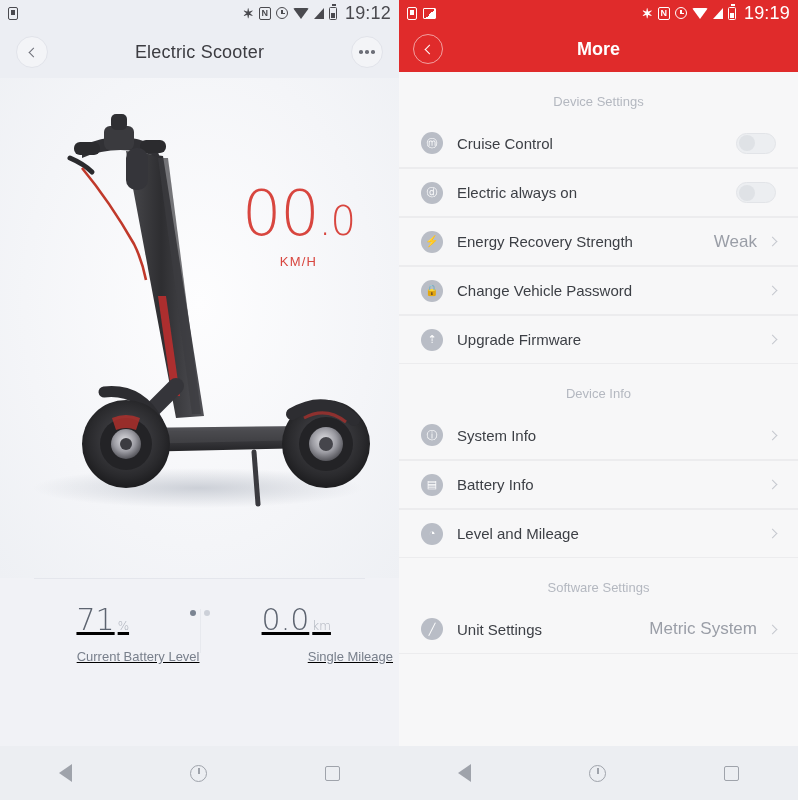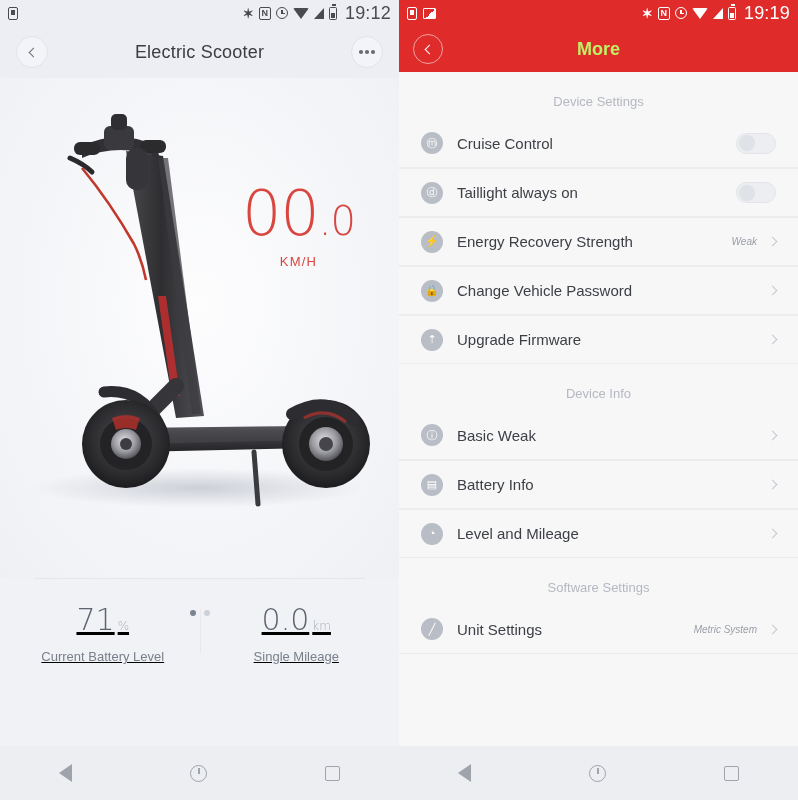--- a/index.html
+++ b/index.html
@@ -82,41 +82,41 @@
   .dots-ind i.on { background:#7b8492; }
 
   
   .stats-sep { height:1px; background:#e4e6ec; margin:0 34px; }
   .stats { display:flex; padding:26px 6px 0; }
   .stat { flex:1; text-align:center; position:relative;text-decoration:underline; }
   .stat + .stat:before { content:""; position:absolute; left:0; top:4px; width:1px; height:44px; background:#e7e9ee; }
   .stat-val { font-size:30px; color:#5d6470; font-weight:300; line-height:1;
               font-family:"DejaVu Sans", sans-serif; }
   .stat-unit { font-size:12px; color:#a8adb7; margin-left:3px; }
-  .stat-label { font-size:13px; color:#787f8b; margin-top:14px; }
+  .stat-label { font-size:13px; color:#787f8b; margin-top:14px;text-align:right; }
 
   
   .rheader { height:46px; background:#e02b2b; display:flex; align-items:center; padding:0 14px; }
   .rback { width:30px; height:30px; border-radius:50%; border:1.4px solid rgba(255,255,255,.55);
            display:flex; align-items:center; justify-content:center; color:#fff; flex:none; }
-  .rtitle { flex:1; text-align:center; font-size:18px; color:#bef264; font-weight:bold; margin-left:-30px; }
+  .rtitle { flex:1; text-align:center; font-size:18px; color:#ffffff; font-weight:bold; margin-left:-30px; }
 
   
   .sec-title { font-size:13px; color:#b4b8c0; padding:22px 22px 10px;text-align:center; }
   .row { display:flex; align-items:center; height:49px; padding:0 22px; background:transparent; }
   .row + .row, .rowsep { border-top:1px solid #ececee; }
   .rowbox { margin:0 0; }
   .rowbox .row { border-bottom:1px solid #ececee; }
   .ricon {
     width:22px; height:22px; border-radius:50%; background:#b9bdc6;
     display:flex; align-items:center; justify-content:center; flex:none;
     color:#fff; font-size:11px; line-height:1;
   }
   .rlabel { margin-left:14px; font-size:15px; color:#3c3f45; }
-  .rvalue { margin-left:auto; font-size:10px; color:#9a9ea7;font-style:italic; }
+  .rvalue { margin-left:auto; font-size:17px; color:#9a9ea7; }
   .chev-right { width:7px; height:7px; border-top:1.6px solid #c5c8cf; border-right:1.6px solid #c5c8cf;
                 transform:rotate(45deg); margin-left:12px; flex:none; }
   .toggle { margin-left:auto; width:40px; height:21px; border-radius:11px; background:#eceef1;
             border:1px solid #e2e4e8; position:relative; flex:none; }
   .toggle i { position:absolute; left:2px; top:1.5px; width:16px; height:16px; border-radius:50%;
               background:#dfe2e6; display:block; }
 
   
   .navbar { position:absolute; bottom:0; left:0; width:798px; height:54px; background:#eceef2;
             display:flex; }
@@ -318,21 +318,21 @@
       <div class="rowbox">
         <div class="row">
           <span class="ricon">ⓜ</span>
           <span class="rlabel">Cruise Control</span>
           <span class="toggle">
               <i></i>
             </span>
         </div>
         <div class="row">
           <span class="ricon">ⓓ</span>
-          <span class="rlabel">Taillight always on</span>
+          <span class="rlabel">Electric always on</span>
           <span class="toggle">
               <i></i>
             </span>
         </div>
         <div class="row">
           <span class="ricon">⚡</span>
           <span class="rlabel">Energy Recovery Strength</span>
           <span class="rvalue">Weak</span>
           <span class="chev-right"></span>
         </div>
@@ -347,21 +347,21 @@
           <span class="chev-right" style="margin-left:auto"></span>
         </div>
       </div>
     </div>
 
     <div>
       <div class="sec-title">Device Info</div>
       <div class="rowbox">
         <div class="row">
           <span class="ricon">ⓘ</span>
-          <span class="rlabel">Basic Weak</span>
+          <span class="rlabel">System Info</span>
           <span class="chev-right" style="margin-left:auto"></span>
         </div>
         <div class="row">
           <span class="ricon">▤</span>
           <span class="rlabel">Battery Info</span>
           <span class="chev-right" style="margin-left:auto"></span>
         </div>
         <div class="row">
           <span class="ricon">◔</span>
           <span class="rlabel">Level and Mileage</span>

